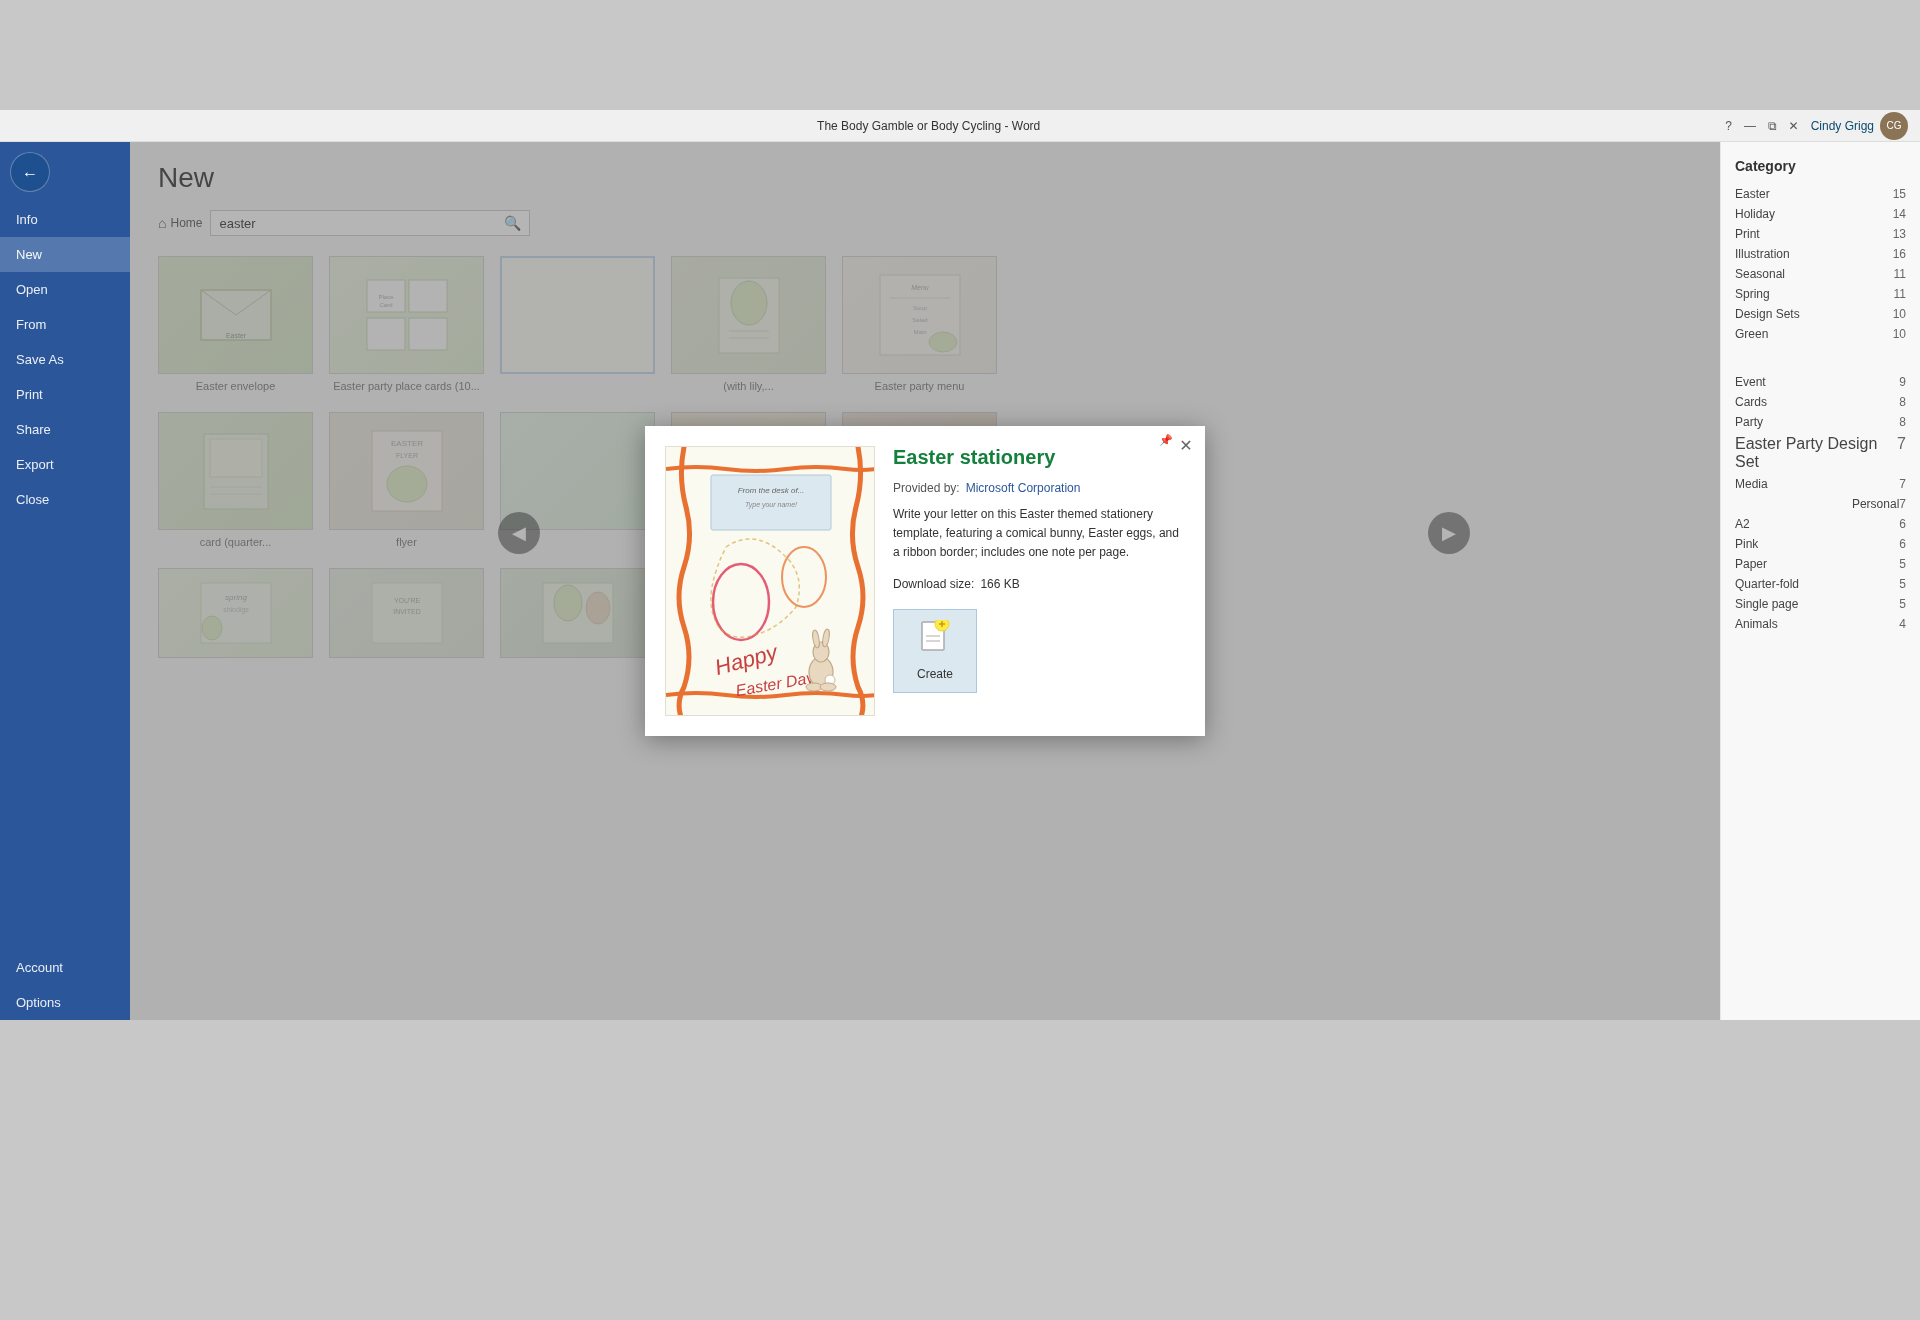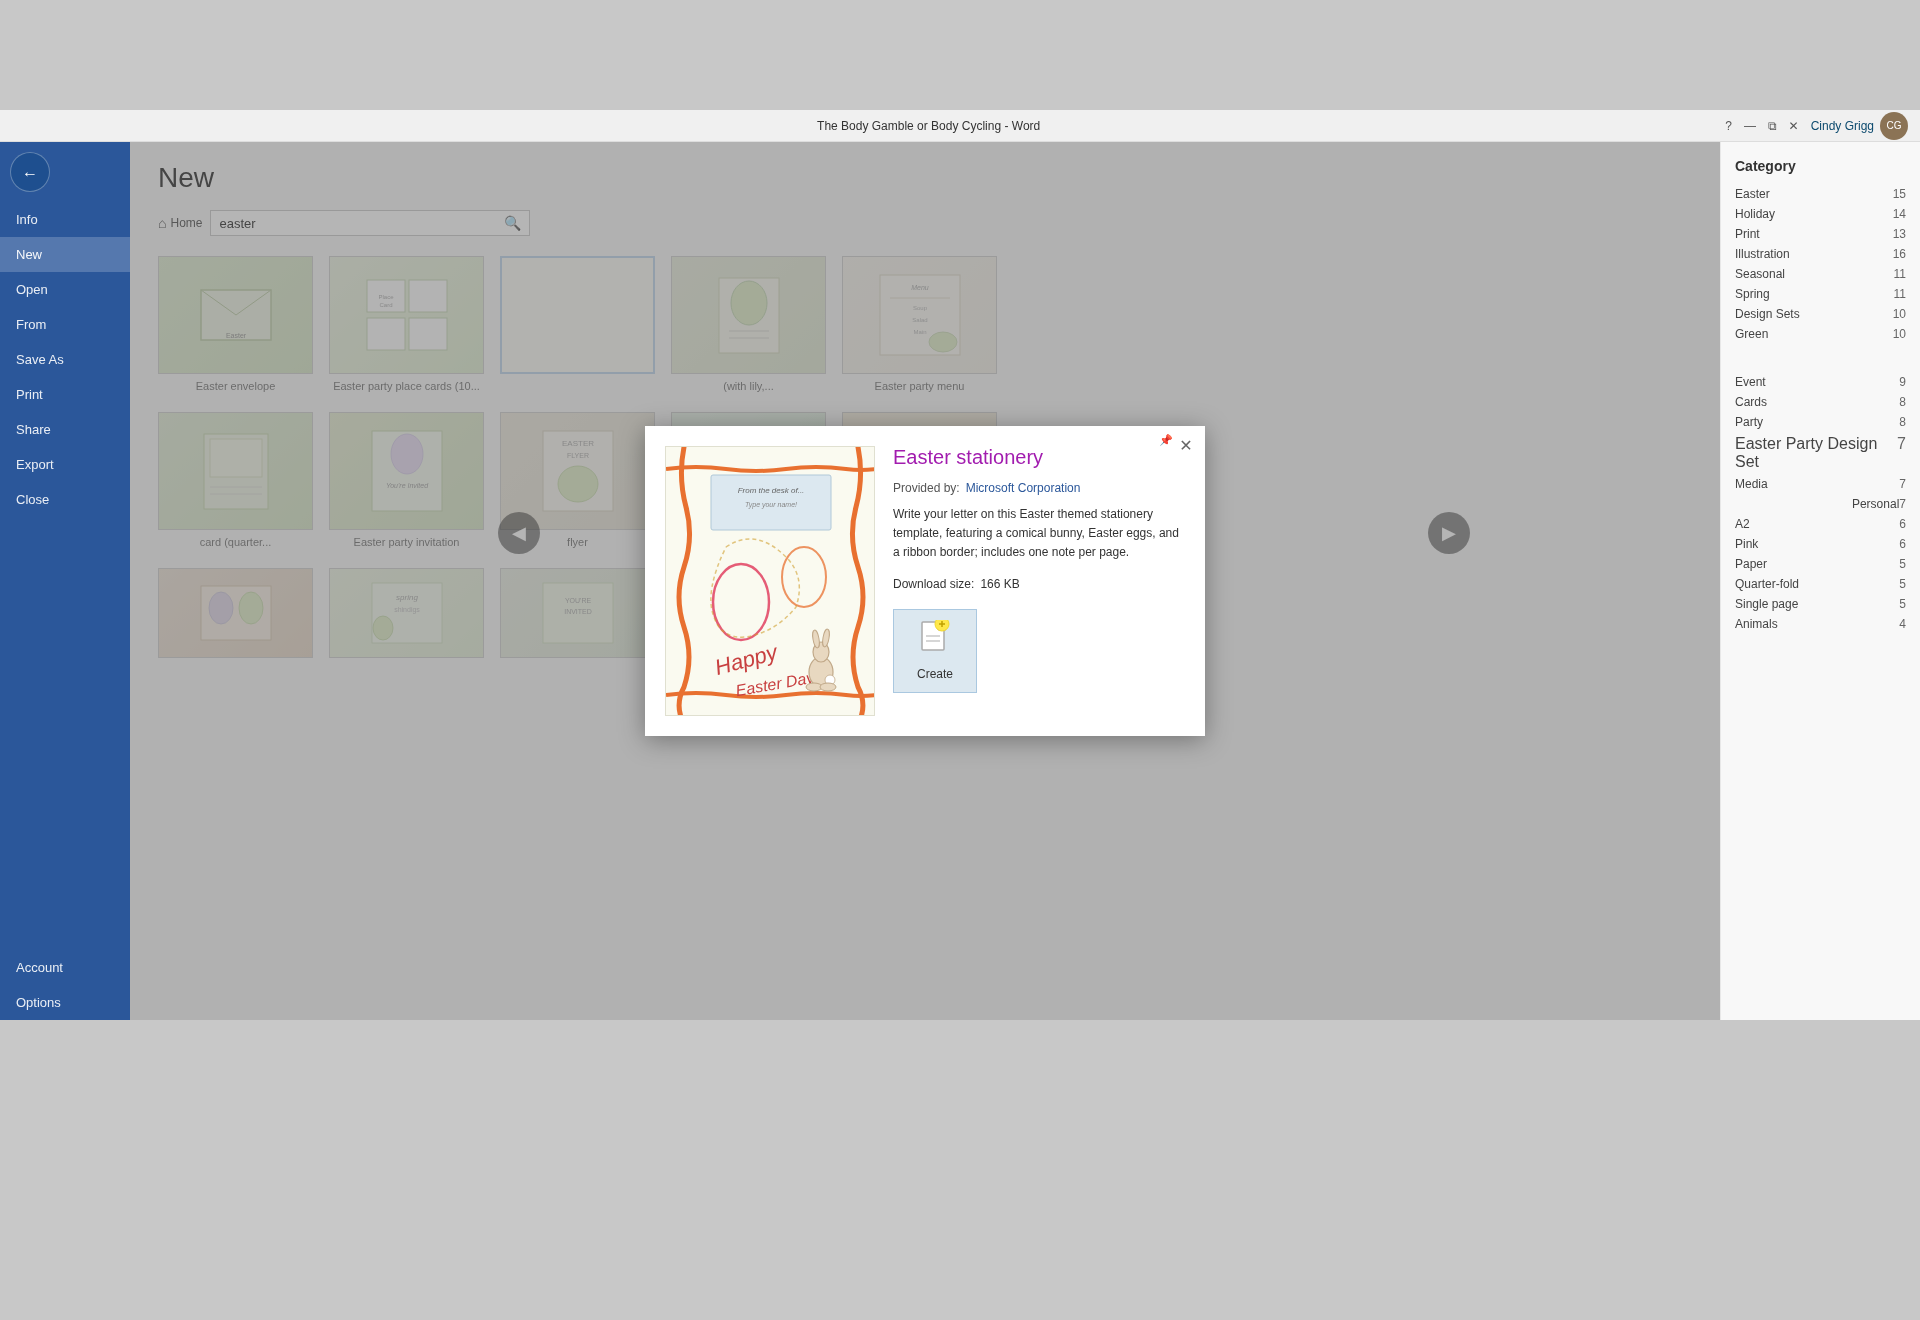--- a/index.html
+++ b/index.html
@@ -155,30 +155,20 @@
           <svg width="80" height="85" viewBox="0 0 80 85">
             <rect x="8" y="5" width="64" height="75" fill="#e8f0d8" stroke="#b0c890" stroke-width="1"></rect>
             <rect x="14" y="10" width="52" height="38" fill="#f0f5e0" stroke="#c0d0a0" stroke-width="0.8"></rect>
             <line x1="14" y1="58" x2="66" y2="58" stroke="#ccc" stroke-width="0.8"></line>
             <line x1="14" y1="65" x2="66" y2="65" stroke="#ccc" stroke-width="0.8"></line>
           </svg>
         </div>
         <span style="font-size:11px;color:#333;text-align:center;">card (quarter...</span>
       </div>
 
-      <div style="display:flex;flex-direction:column;align-items:center;cursor:pointer;">
-        <div style="width:155px;height:118px;background:linear-gradient(135deg,#dce8c0,#c8ddb0);border:1px solid #bbb;margin-bottom:6px;display:flex;align-items:center;justify-content:center;">
-          <svg width="80" height="90" viewBox="0 0 80 90">
-            <rect x="5" y="5" width="70" height="80" fill="#f0f8e8" stroke="#b0c890" stroke-width="1"></rect>
-            <ellipse cx="40" cy="28" rx="16" ry="20" fill="#e0d0f0" stroke="#c0b0e0" stroke-width="0.8"></ellipse>
-            <text x="40" y="62" text-anchor="middle" font-size="7" fill="#777" font-style="italic">You're Invited</text>
-          </svg>
-        </div>
-        <span style="font-size:11px;color:#333;text-align:center;">Easter party invitation</span>
-      </div>
 
       <div style="display:flex;flex-direction:column;align-items:center;cursor:pointer;">
         <div style="width:155px;height:118px;background:linear-gradient(135deg,#e8e0d0,#ddd8c8);border:1px solid #bbb;margin-bottom:6px;display:flex;align-items:center;justify-content:center;">
           <svg width="80" height="90" viewBox="0 0 80 90">
             <rect x="5" y="5" width="70" height="80" fill="#f8f5ec" stroke="#c8c0a8" stroke-width="1"></rect>
             <text x="40" y="20" text-anchor="middle" font-size="8" fill="#888">EASTER</text>
             <text x="40" y="32" text-anchor="middle" font-size="7" fill="#888">FLYER</text>
             <ellipse cx="40" cy="58" rx="20" ry="18" fill="#d4e8b0" stroke="#a8c880" stroke-width="0.8"></ellipse>
           </svg>
         </div>
@@ -305,21 +295,21 @@
               <ellipse cx="160" cy="191" rx="3" ry="9" fill="#e8d8c0" stroke="#c0a888" stroke-width="1" transform="rotate(10, 160, 191)"></ellipse>
 
               <circle cx="164" cy="233" r="5" fill="white" stroke="#c0a888" stroke-width="0.8"></circle>
 
               <ellipse cx="148" cy="240" rx="8" ry="4" fill="#e8d8c0" stroke="#c0a888" stroke-width="1"></ellipse>
               <ellipse cx="162" cy="240" rx="8" ry="4" fill="#e8d8c0" stroke="#c0a888" stroke-width="1"></ellipse>
             </svg>
           </div>
 
           <div style="flex:1;">
-            <h2 style="font-size:20px;color:#a21caf;font-weight:400;margin-bottom:12px;">Easter stationery</h2>
+            <h2 style="font-size:20px;color:#15803d;font-weight:700;margin-bottom:12px;">Easter stationery</h2>
 
             <div style="display:flex;align-items:center;gap:6px;margin-bottom:10px;font-size:12px;">
               <span style="color:#555;">Provided by:</span>
               <span style="color:#2B579A;cursor:pointer;">Microsoft Corporation</span>
             </div>
 
             <p style="font-size:12px;color:#333;line-height:1.6;margin-bottom:14px;">Write your letter on this Easter themed stationery template, featuring a comical bunny, Easter eggs, and a ribbon border; includes one note per page.</p>
 
             <div style="display:flex;align-items:center;gap:6px;margin-bottom:18px;font-size:12px;">
               <span style="font-weight:500;color:#333;">Download size:</span>

